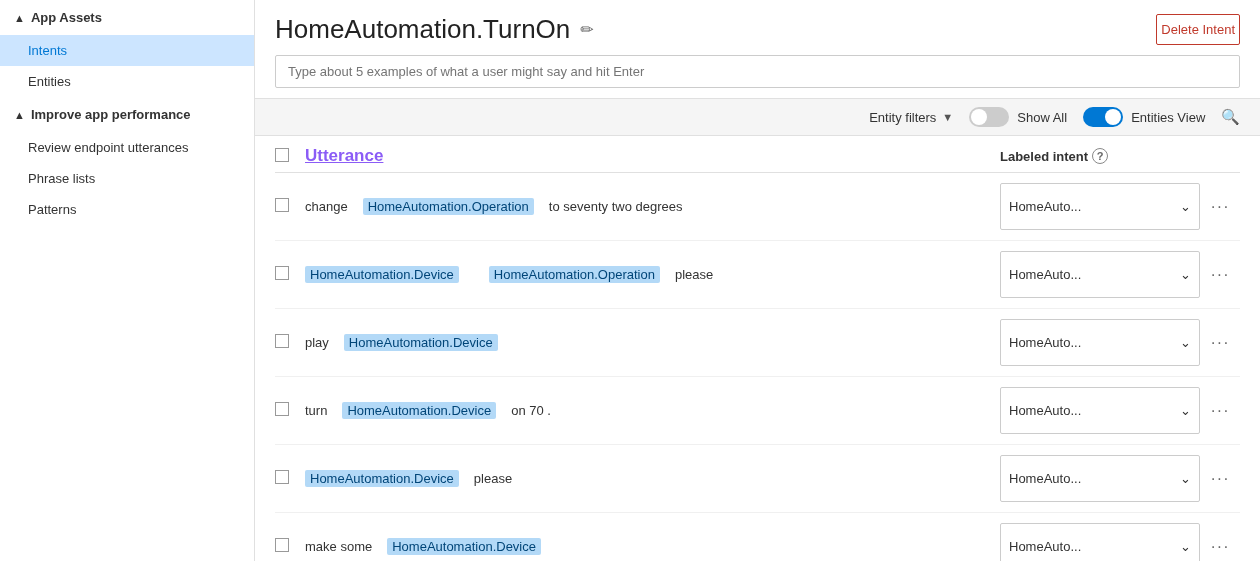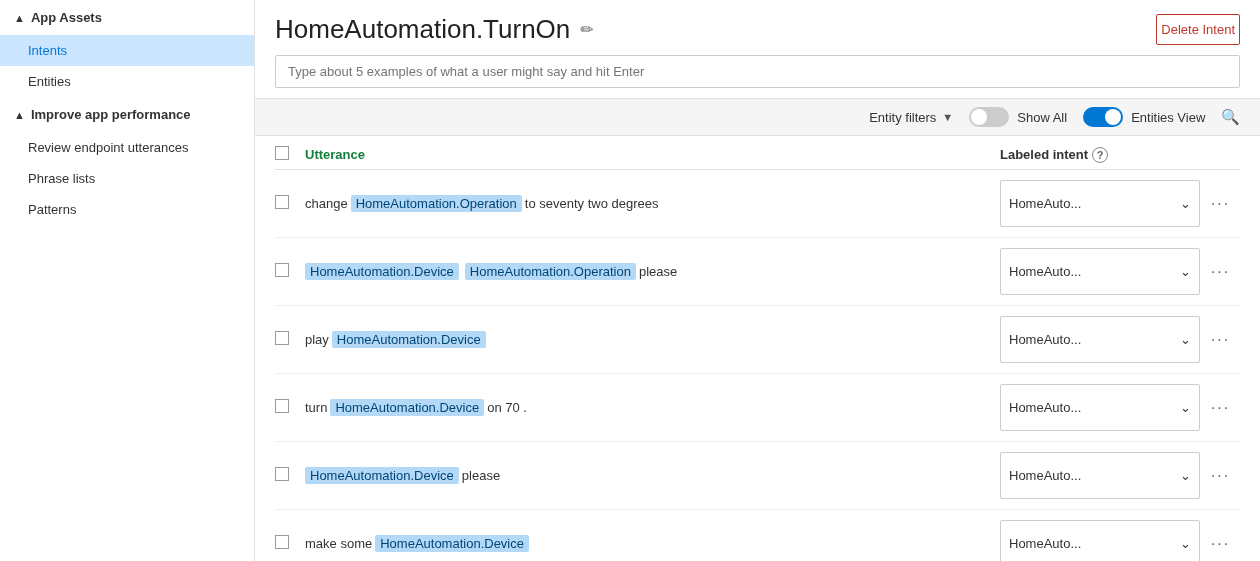--- a/index.html
+++ b/index.html
@@ -174,23 +174,24 @@
       display: flex;
       align-items: center;
       padding: 10px 0 6px 0;
       border-bottom: 1px solid #e0e0e0;
     }
     .th-checkbox {
       width: 30px;
     }
     .th-utterance {
       flex: 1;
-      font-size: 13px;
+      font-size: 17px;
       font-weight: 600;
-      color: #15803d;
+      color: #8b5cf6;
+      text-decoration: underline;
     }
     .th-labeled-intent {
       width: 200px;
       font-size: 13px;
       font-weight: 600;
       color: #333;
       display: flex;
       align-items: center;
       gap: 4px;
     }
@@ -204,21 +205,21 @@
       min-height: 44px;
     }
     .row-checkbox { width: 30px; }
     .row-utterance {
       flex: 1;
       font-size: 13px;
       color: #333;
       display: flex;
       align-items: center;
       flex-wrap: wrap;
-      gap: 3px;
+      gap: 15px;
     }
     .entity-tag {
       background: #b3d9f7;
       color: #004578;
       border-radius: 2px;
       padding: 1px 5px;
       font-size: 13px;
       display: inline;
     }
     .row-labeled-intent {

